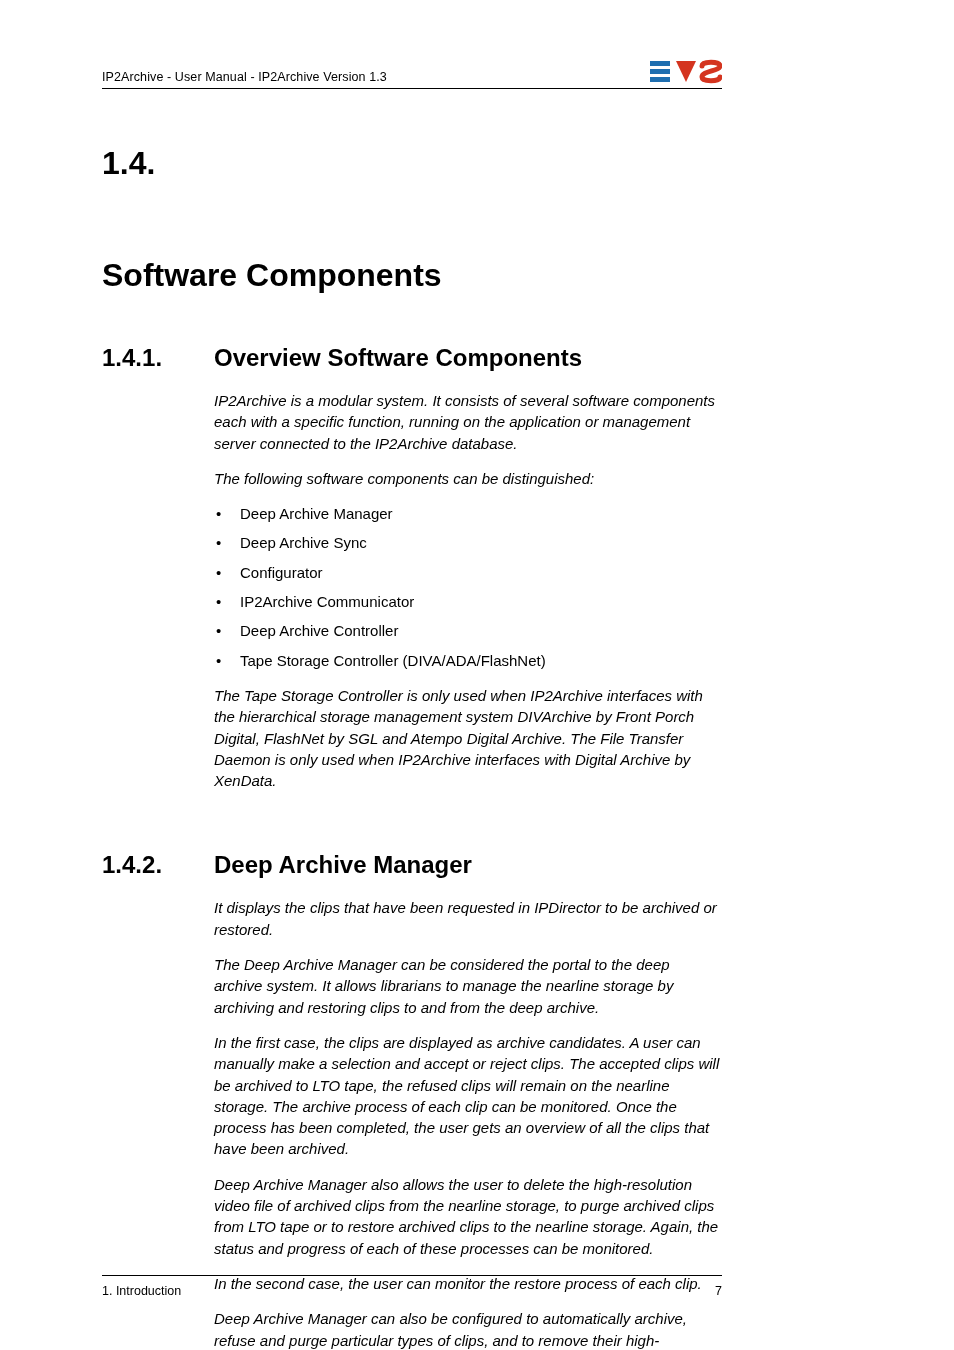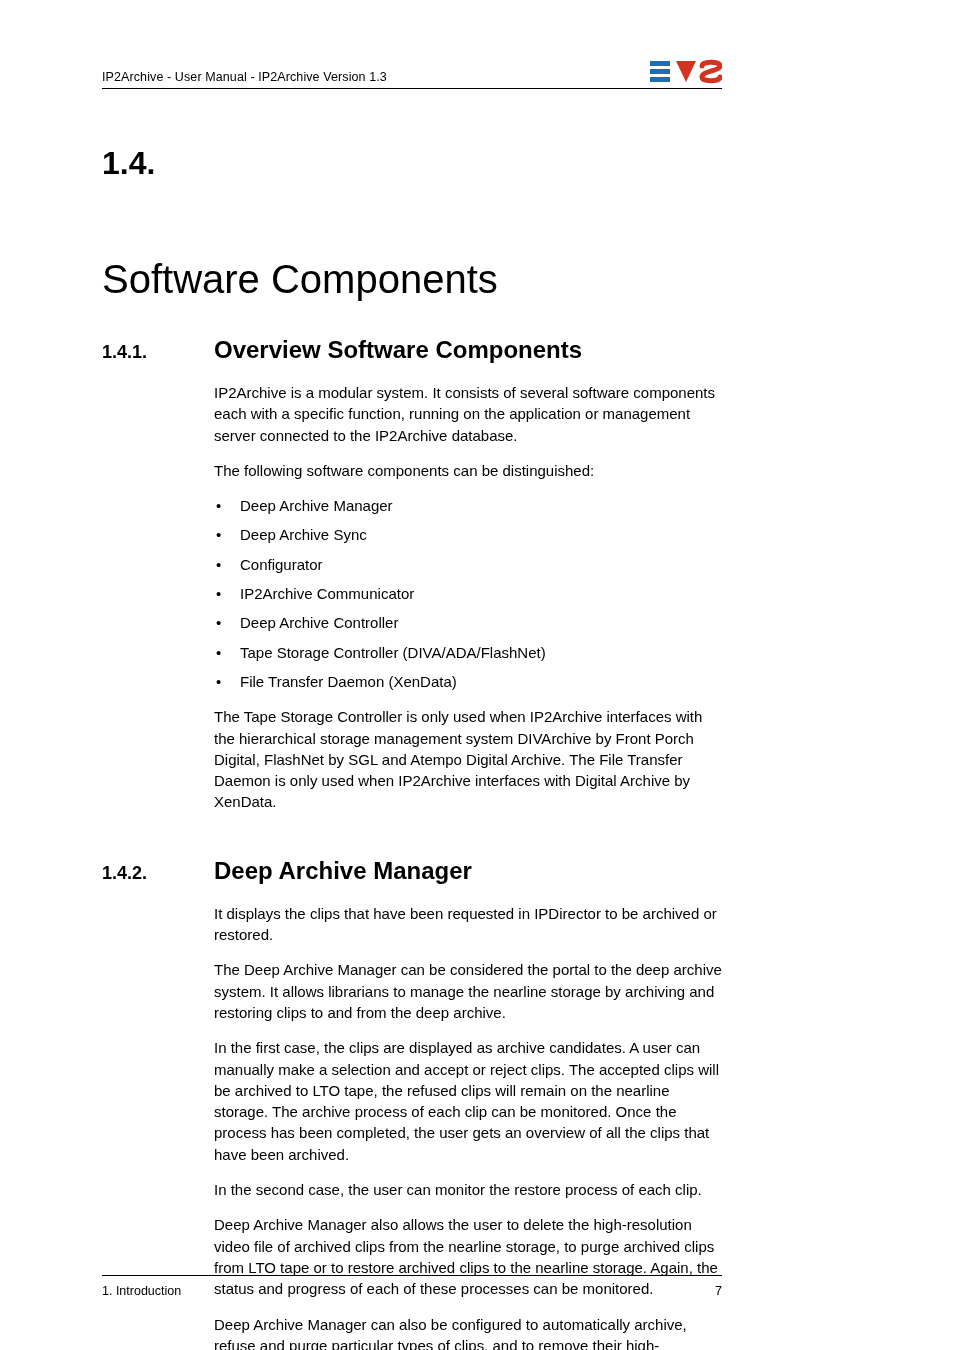--- a/index.html
+++ b/index.html
@@ -43,45 +43,47 @@
     margin: 0 0 34px 0;
     flex-direction: column;
   }
   .h1-num {
     font-size: 32px;
     font-weight: 700;
     width: 112px;
     flex: 0 0 112px;
   }
   .h1-title {
-    font-size: 40px;
-    font-weight: 400;
+    font-size: 32px;
+    font-weight: 700;
   }
   .h2-row {
     display: flex;
     align-items: baseline;
     margin: 0 0 18px 0;
   }
   .h2-num {
-    font-size: 18px;
+    font-size: 24px;
     font-weight: 700;
     width: 112px;
     flex: 0 0 112px;
+    margin-top: 16px;
   }
   .h2-title {
     font-size: 24px;
     font-weight: 700;
   }
   .body-block {
     margin-left: 112px;
   }
   .para {
     font-size: 15px;
     line-height: 1.42;
     margin: 0 0 14px 0;
+    font-style: italic;
   }
   ul.bullets {
     list-style: none;
     padding: 0;
     margin: 0 0 14px 0;
   }
   ul.bullets li {
     font-size: 15px;
     line-height: 1.42;
     position: relative;
@@ -144,38 +146,37 @@
     <div class="body-block">
       <p class="para">IP2Archive is a modular system. It consists of several software components each with a specific function, running on the application or management server connected to the IP2Archive database.</p>
       <p class="para">The following software components can be distinguished:</p>
       <ul class="bullets">
         <li>Deep Archive Manager</li>
         <li>Deep Archive Sync</li>
         <li>Configurator</li>
         <li>IP2Archive Communicator</li>
         <li>Deep Archive Controller</li>
         <li>Tape Storage Controller (DIVA/ADA/FlashNet)</li>
-        <li>File Transfer Daemon (XenData)</li>
       </ul>
       <p class="para">The Tape Storage Controller is only used when IP2Archive interfaces with the hierarchical storage management system DIVArchive by Front Porch Digital, FlashNet by SGL and Atempo Digital Archive. The File Transfer Daemon is only used when IP2Archive interfaces with Digital  Archive by XenData.</p>
     </div>
 
     <div class="section-gap"></div>
 
     <div class="h2-row">
       <span class="h2-num">1.4.2.</span>
       <span class="h2-title">Deep Archive Manager</span>
     </div>
 
     <div class="body-block">
       <p class="para">It displays the clips that have been requested in IPDirector to be archived or restored.</p>
       <p class="para">The Deep Archive Manager can be considered the portal to the deep archive system. It allows librarians to manage the nearline storage by archiving and restoring clips to and from the deep archive.</p>
       <p class="para">In the first case, the clips are displayed as archive candidates. A user can manually make a selection and accept or reject clips. The accepted clips will be archived to LTO tape, the refused clips will remain on the nearline storage. The archive process of each clip can be monitored. Once the process has been completed, the user gets an overview of all the clips that have been archived.</p>
+      <p class="para">Deep Archive Manager also allows the user to delete the high-resolution video file of archived clips from the nearline storage, to purge archived clips from LTO tape or to restore archived clips to the nearline storage. Again, the status and progress of each of these processes can be monitored.</p>
       <p class="para">In the second case, the user can monitor the restore process of each clip.</p>
-      <p class="para">Deep Archive Manager also allows the user to delete the high-resolution video file of archived clips from the nearline storage, to purge archived clips from LTO tape or to restore archived clips to the nearline storage. Again, the status and progress of each of these processes can be monitored.</p>
       <p class="para">Deep Archive Manager can also be configured to automatically archive, refuse and purge particular types of clips, and to remove their high-resolution video file from the nearline storage.</p>
     </div>
 
   </div>
 
   <div class="footer">
     <span>1. Introduction</span>
     <span>7</span>
   </div>
 

